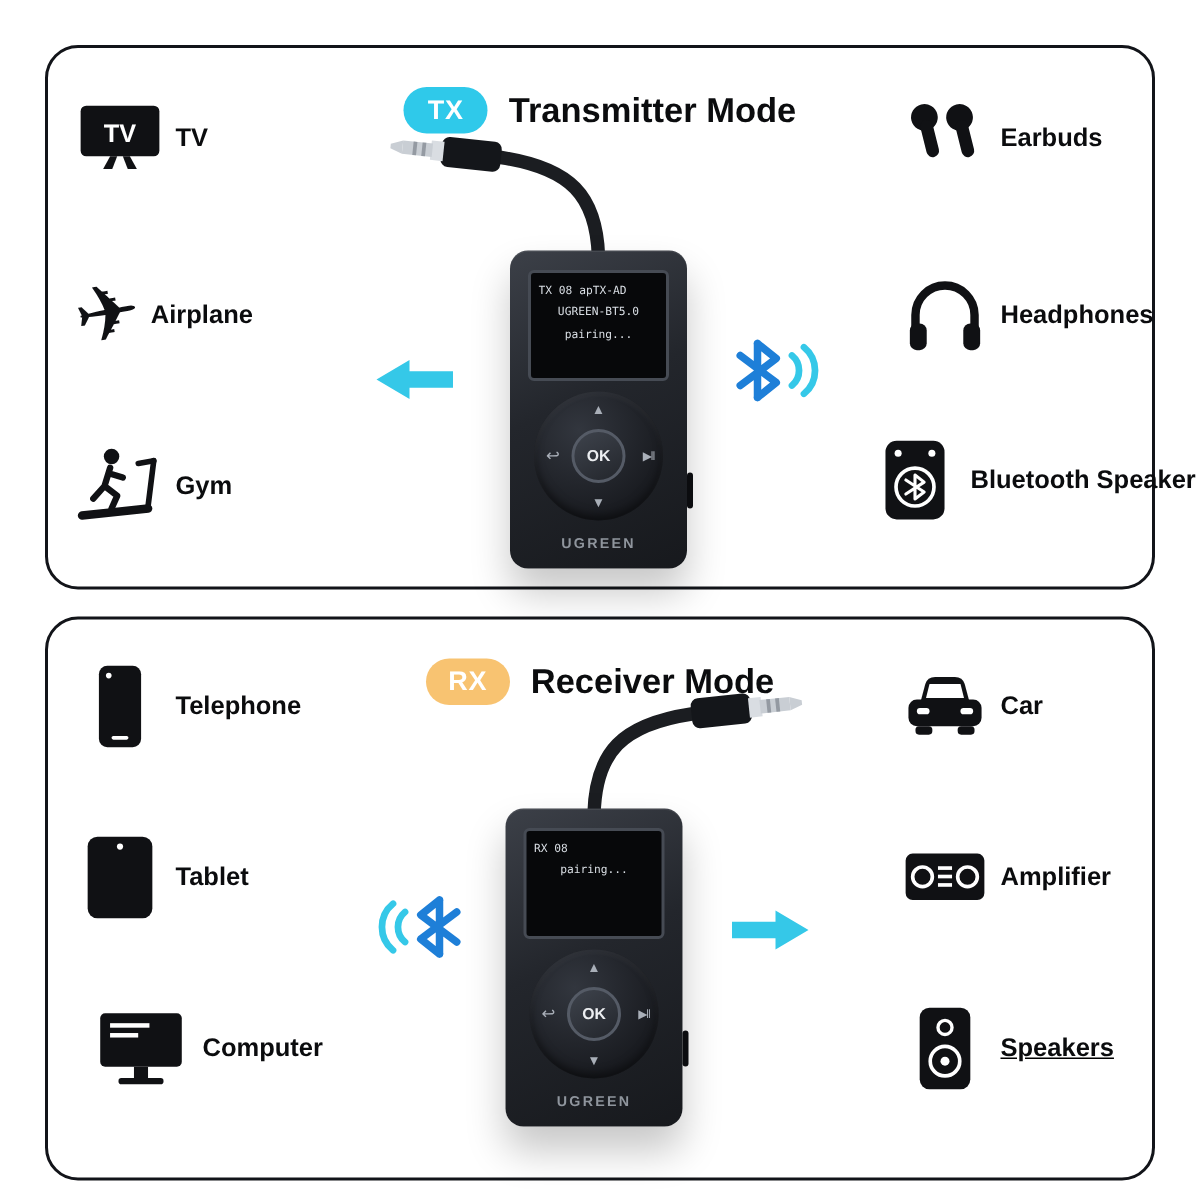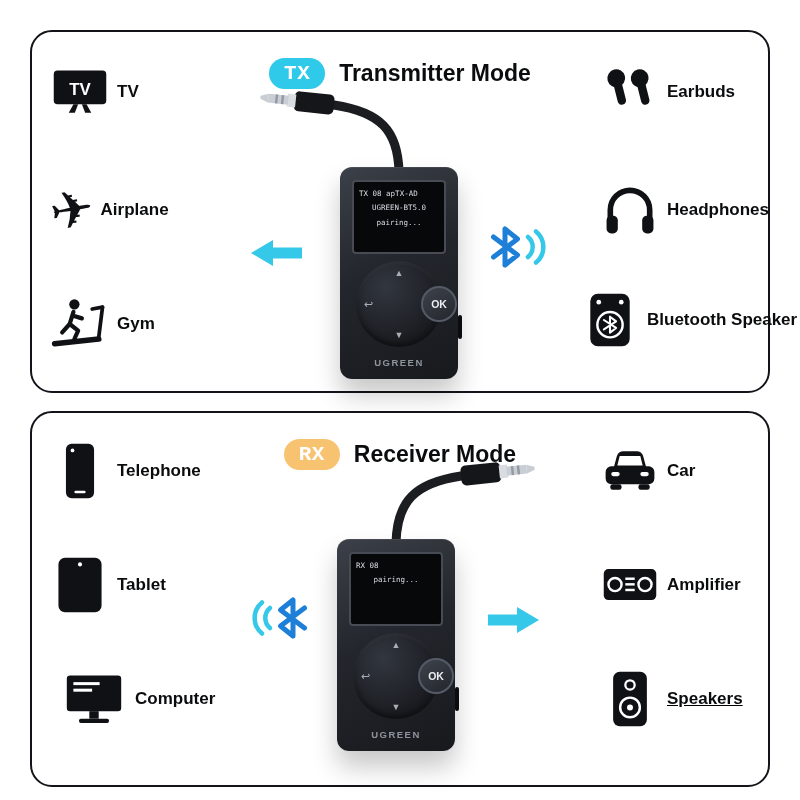--- a/index.html
+++ b/index.html
@@ -19,23 +19,22 @@
   .panel-tx { top:30px; height:363px; }
   .panel-rx { top:411px; height:376px;padding-left:34px; }
 
   .panel-header {
     position:absolute; top:26px; left:0; right:0;
     display:flex; align-items:center; justify-content:center; gap:14px;
   }
   .badge {
     display:inline-flex; align-items:center; justify-content:center;
     min-width:56px; height:31px; padding:0 13px;
-    border-radius:16px; color:#fff; font-weight:bold; font-size:21px;
+    border-radius:16px; color:#fff; font-weight:bold; font-size:18px;
     letter-spacing:0.5px;
-    font-family:Liberation Mono, monospace;
   }
   .badge-tx { background:#2fc9ea; }
   .badge-rx { background:#f8c371; }
   .panel-title { font-size:23px; font-weight:bold; color:#0b0c0e; }
 
   .item {
     position:absolute; width:150px;
     display:flex; flex-direction:row; align-items:center; gap:7px;
     text-align:center;
   }
@@ -70,21 +69,21 @@
   .dbtn.up   { top:7px; left:50%; transform:translateX(-50%); }
   .dbtn.down { bottom:7px; left:50%; transform:translateX(-50%); }
   .dbtn.back { left:8px; top:50%; transform:translateY(-50%); font-size:11px; }
   .dbtn.play { right:6px; top:50%; transform:translateY(-50%); font-size:8px; letter-spacing:-1px; }
   .okbtn {
     position:absolute; left:50%; top:50%; transform:translate(-50%,-50%);
     width:36px; height:36px; border-radius:50%;
     background:linear-gradient(150deg,#3e434c,#23262c);
     border:2px solid #555b66; color:#eceef1;
     font-size:10.5px; font-weight:bold;
-    display:flex; align-items:center; justify-content:center;margin-left:40px;
+    display:flex; align-items:center; justify-content:center;
   }
   .brand {
     position:absolute; bottom:11px; left:0; right:0; text-align:center;
     font-size:9.5px; font-weight:bold; letter-spacing:1.5px; color:#8f959d;
   }
   .side-btn {
     position:absolute; right:-4px; top:148px; width:4px; height:24px;
     background:#0b0c0f; border-radius:2px;
   }
 

